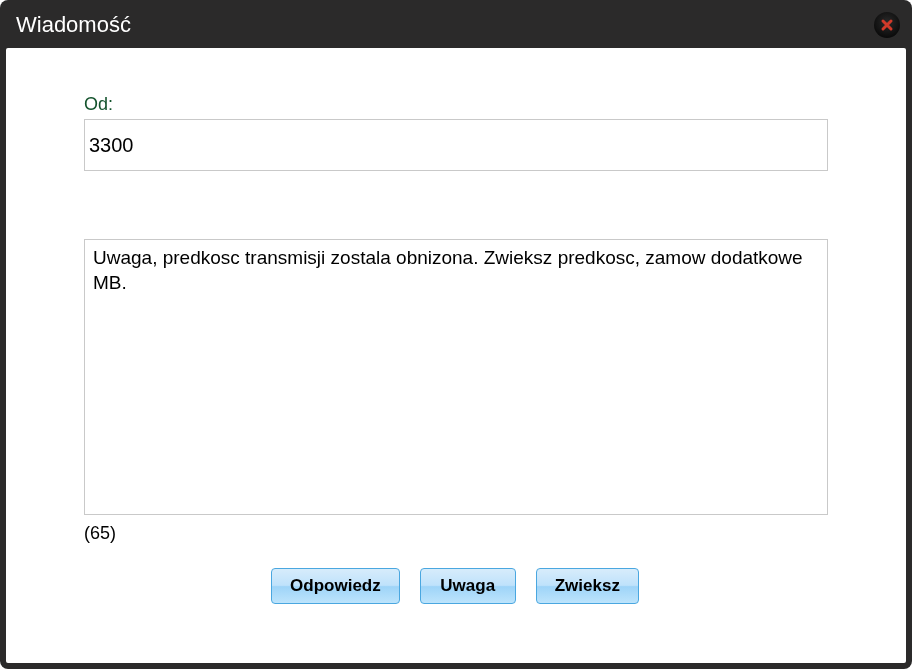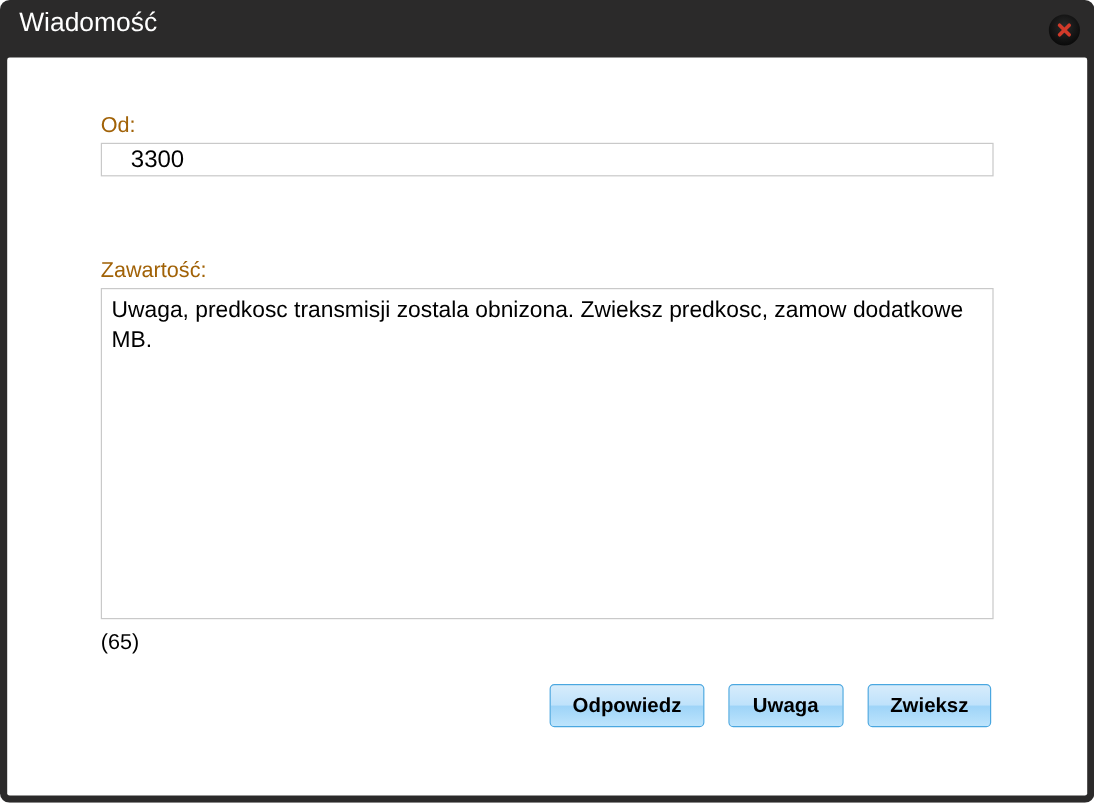--- a/index.html
+++ b/index.html
@@ -14,21 +14,21 @@
     position: relative;
     width: 912px;
     height: 669px;
     background: #2b2a2a;
     padding: 6px;
     border-radius: 8px;
   }
   .titlebar {
     height: 38px;
     display: flex;
-    align-items: flex-start;
+    align-items: center;
     padding: 0 10px;
     color: #fff;
     font-size: 22px;
     position: relative;
   }
   .close {
     position: absolute;
     right: 6px;
     top: 6px;
     width: 26px;
@@ -43,29 +43,29 @@
   .close svg { display:block; }
   .client {
     position: absolute;
     left: 6px; right: 6px; top: 48px; bottom: 6px;
     background: #fff;
     border-radius: 2px;
     padding: 46px 78px 20px 78px;
   }
   .lbl {
     font-size: 18px;
-    color: #a16207;
+    color: #14532d;
     margin-bottom: 4px;
   }
   .from-input {
     width: 100%;
-    height: 28px;
+    height: 52px;
     border: 1px solid #c9c9c9;
     font-size: 20px;
-    padding: 6px 24px;
+    padding: 6px 4px;
     outline: none;
     background: #fff;
   }
   .spacer { height: 68px; }
   .content-area {
     width: 100%;
     height: 276px;
     border: 1px solid #c9c9c9;
     font-size: 19px;
     padding: 6px 8px;
@@ -75,21 +75,21 @@
     font-family: inherit;
     line-height: 1.3;
   }
   .counter {
     font-size: 18px;
     margin-top: 4px;
   }
   .buttons {
     margin-top: 24px;
     display: flex;
-    justify-content: flex-end;
+    justify-content: center;
     gap: 20px;
     padding-right: 2px;
   }
   .btn {
     min-width: 96px;
     height: 36px;
     padding: 0 18px;
     font-size: 17px;
     font-weight: bold;
     color: #000;
@@ -112,21 +112,20 @@
     </div>
   </div>
 
   <div class="client">
 
     <div class="lbl">Od:</div>
     <input class="from-input" type="text" value="3300" style="">
 
     <div class="spacer"></div>
 
-    <div class="lbl">Zawartość:</div>
     <textarea class="content-area" style="">Uwaga, predkosc transmisji zostala obnizona. Zwieksz predkosc, zamow dodatkowe MB.</textarea>
     <div class="counter">(65)</div>
 
     <div class="buttons">
       <button class="btn">Odpowiedz</button>
       <button class="btn">Uwaga</button>
       <button class="btn">Zwieksz</button>
     </div>
 
   </div>

